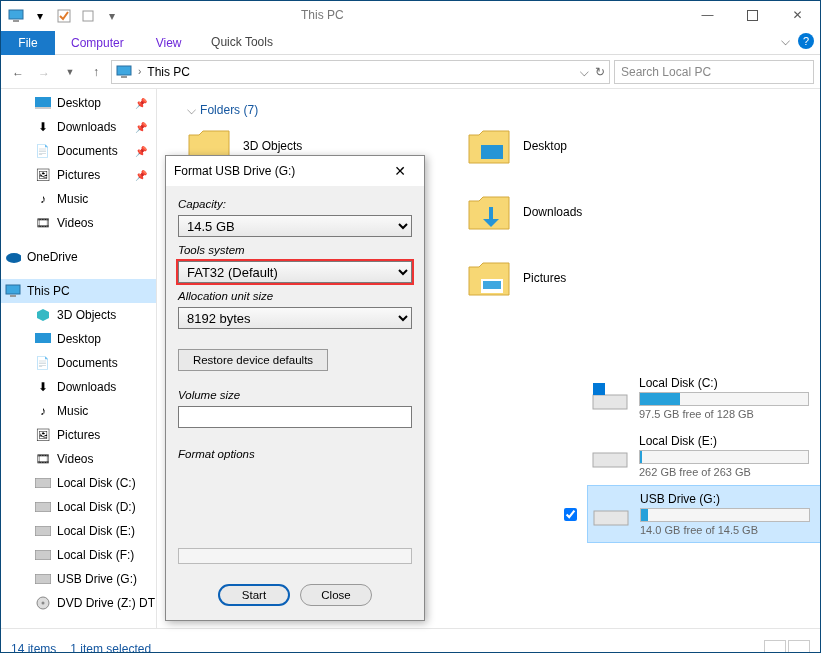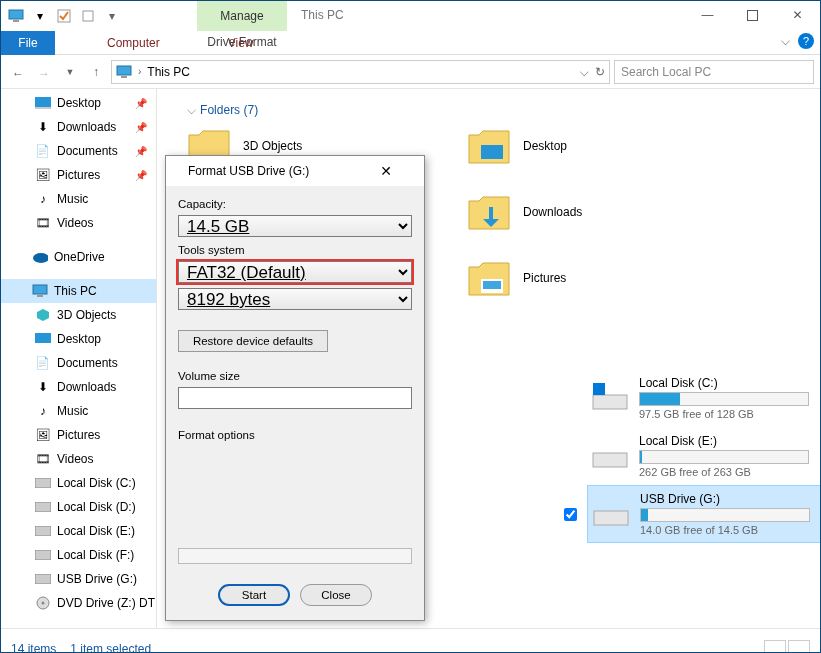--- a/index.html
+++ b/index.html
@@ -10,37 +10,37 @@
 .qat { display: flex; align-items: center; padding-left: 6px; gap: 6px; }
 .qat-icon { width: 18px; height: 18px; display: flex; align-items: center; justify-content: center; }
 .ribbon-tab-context { position: absolute; left: 196px; top: 0; height: 30px; background: #d5f0c8; width: 90px; display: flex; align-items: center; justify-content: center; color: #333; }
 .title-text { position: absolute; left: 300px; top: 7px; color: #777; }
 .win-controls { position: absolute; right: 0; top: 0; display: flex; }
 .win-btn { width: 45px; height: 28px; display: flex; align-items: center; justify-content: center; color: #555; }
 
 
 .ribbon { height: 24px; display: flex; align-items: center; border-bottom: 1px solid #ddd; position: relative; }
 .file-btn { background: #1979ca; color: #fff; height: 24px; width: 54px; display: flex; align-items: center; justify-content: center; }
-.rtab { padding: 0 16px; height: 24px; display: flex; align-items: center; color: #7f1d1d; margin-left: 36px; }
+.rtab { padding: 0 16px; height: 24px; display: flex; align-items: center; color: #6d28d9; }
 .drive-tools { position: absolute; left: 196px; top: 0; width: 90px; text-align: center; color: #444; padding-top: 4px; }
 .ribbon-right { position: absolute; right: 6px; top: 2px; display: flex; align-items: center; gap: 8px; }
 .help-icon { width: 16px; height: 16px; background: #0078d7; border-radius: 50%; color: #fff; display: flex; align-items: center; justify-content: center; font-size: 11px; }
 
 
 .navbar { height: 34px; display: flex; align-items: center; padding: 0 6px; gap: 4px; border-bottom: 1px solid #e5e5e5; }
 .nav-btn { width: 22px; height: 22px; display: flex; align-items: center; justify-content: center; color: #555; }
 .address { flex: 1; height: 24px; border: 1px solid #ccc; display: flex; align-items: center; padding: 0 4px; gap: 6px; }
 .pc-icon-sm { width: 16px; height: 14px; }
 .addr-text { flex: 1; }
 .search { width: 200px; height: 24px; border: 1px solid #ccc; padding: 0 6px; color: #888; display: flex; align-items: center; }
 
 
 .main { display: flex; height: calc(100% - 30px - 24px - 34px - 24px); }
 .navpane { width: 156px; border-right: 1px solid #e5e5e5; overflow: hidden; padding: 2px 0; }
-.np-item { height: 24px; display: flex; align-items: center; padding-left: 31px; gap: 6px; position: relative; }
+.np-item { height: 24px; display: flex; align-items: center; padding-left: 4px; gap: 6px; position: relative; }
 .np-item.sel { background: #cce8ff; }
 .np-item .pin { position: absolute; right: 8px; color: #888; font-size: 10px; }
 .np-indent { padding-left: 34px; }
 .np-icon { width: 16px; height: 16px; display: inline-flex; align-items: center; justify-content: center; }
 .np-spacer { height: 10px; }
 
 .content { flex: 1; position: relative; padding: 14px 10px 10px 30px; }
 .folders-header { color: #1557a0; display: flex; align-items: center; gap: 4px; margin-bottom: 10px; }
 .fold-grid { display: grid; grid-template-columns: 260px 260px; column-gap: 20px; row-gap: 28px; }
 .fold-item { display: flex; align-items: center; gap: 12px; }
@@ -54,25 +54,25 @@
 .bar { width: 170px; height: 14px; border: 1px solid #bbb; background: #f5f5f5; position: relative; margin: 2px 0; }
 .bar-fill { position: absolute; left: 0; top: 0; bottom: 0; background: #26a0da; }
 
 
 .statusbar { height: 40px; border-top: 1px solid #e5e5e5; display: flex; align-items: center; padding: 0 10px; gap: 14px; color: #1557a0; font-size: 12px; }
 .view-toggles { margin-left: auto; display: flex; gap: 2px; }
 .vt { width: 22px; height: 18px; border: 1px solid #ccc; }
 
 
 .dialog { position: absolute; left: 164px; top: 154px; width: 260px; height: 466px; background: #f0f0f0; border: 1px solid #888; box-shadow: 2px 2px 8px rgba(0,0,0,0.3); z-index: 100; display: flex; flex-direction: column; }
-.dlg-title { height: 30px; background: #fff; display: flex; align-items: center; padding: 0 22px; font-size: 12px; }
+.dlg-title { height: 30px; background: #fff; display: flex; align-items: center; padding: 0 8px; font-size: 12px; }
 .dlg-close { margin-left: auto; width: 32px; text-align: center; font-size: 14px; }
 .dlg-body { padding: 10px 12px; flex: 1; display: flex; flex-direction: column; gap: 5px; }
-.dlg-label { font-size: 11.5px; margin-top: 2px; }
-.dlg-select { width: 100%; height: 22px; border: 1px solid #7a7a7a; background: linear-gradient(#fafafa,#e8e8e8); font-size: 17px; padding-left: 4px; text-decoration: underline; }
+.dlg-label { font-size: 11.5px; margin-top: 2px; font-style: italic; }
+.dlg-select { width: 100%; height: 22px; border: 1px solid #7a7a7a; background: linear-gradient(#fafafa,#e8e8e8); font-size: 13px; padding-left: 4px; }
 .hl-red { outline: 2px solid #e33; outline-offset: 0; }
 .dlg-btn { height: 22px; border: 1px solid #999; background: #e9e9e9; font-size: 11.5px; padding: 0 10px; }
 .dlg-input { width: 100%; height: 22px; border: 1px solid #7a7a7a; background: #fff; }
 .dlg-check-row { display: flex; align-items: center; gap: 4px; padding: 4px; }
 .dlg-progress { width: 100%; height: 16px; border: 1px solid #bbb; background: #f5f5f5; margin-top: auto; }
 .dlg-footer { padding: 10px 12px 14px; display: flex; justify-content: center; gap: 10px; }
 .dlg-footer .dlg-btn { width: 72px; border-radius: 11px; }
 .dlg-footer .primary { border: 2px solid #0b61b7; }
 
 
@@ -97,38 +97,37 @@
           <path d="M3 7 L6 10 L11 3" stroke="#e07a2a" stroke-width="2" fill="none"></path>
         </svg>
       </span>
     <span class="qat-icon">
         <svg width="14" height="14">
           <rect x="2" y="2" width="10" height="10" fill="#fff" stroke="#999"></rect>
         </svg>
       </span>
     <span class="qat-icon grey">▾</span>
   </div>
-  <div class="ribbon-tab-context">Manage</div>
   <div class="title-text">This PC</div>
   <div class="win-controls">
     <div class="win-btn">—</div>
     <div class="win-btn">
         <svg width="11" height="11">
           <rect x="0.5" y="0.5" width="10" height="10" fill="none" stroke="#555"></rect>
         </svg>
       </div>
     <div class="win-btn">✕</div>
   </div>
 </div>
 
 <div class="ribbon">
   <div class="file-btn">File</div>
   <div class="rtab">Computer</div>
   <div class="rtab">View</div>
-  <div class="drive-tools">Drive Format</div>
+  <div class="drive-tools">Quick Tools</div>
   <div class="ribbon-right">
     <span class="grey">⌵</span>
     <span class="help-icon">?</span>
   </div>
 </div>
 
 <div class="navbar">
   <div class="nav-btn">←</div>
   <div class="nav-btn" style="color:#bbb">→</div>
   <div class="nav-btn grey" style="font-size:9px">▼</div>
@@ -399,20 +398,21 @@
     <span>Format USB Drive (G:)</span>
     <span class="dlg-close">✕</span>
   </div>
   <div class="dlg-body">
     <div class="dlg-label">Capacity:</div>
     <select class="dlg-select"><option>14.5 GB</option></select>
 
     <div class="dlg-label">Tools system</div>
     <select class="dlg-select hl-red"><option>FAT32 (Default)</option></select>
 
+    <div class="dlg-label">Allocation unit size</div>
     <select class="dlg-select"><option>8192 bytes</option></select>
 
     <div style="height:10px"></div>
     <button class="dlg-btn" style="width:150px">Restore device defaults</button>
 
     <div style="height:6px"></div>
     <div class="dlg-label">Volume size</div>
     <input class="dlg-input" value="" style="">
 
     <div style="height:8px"></div>

